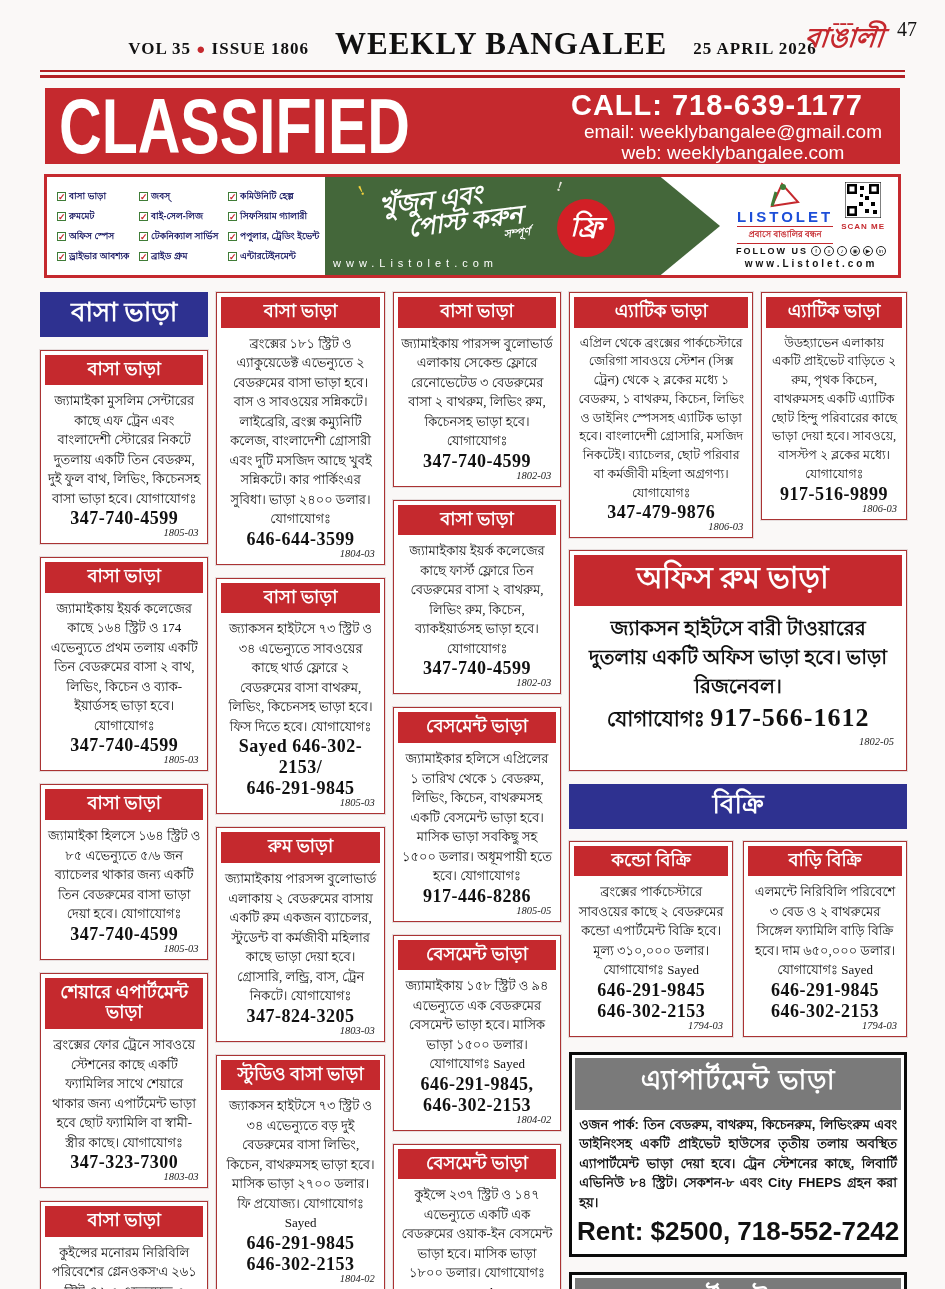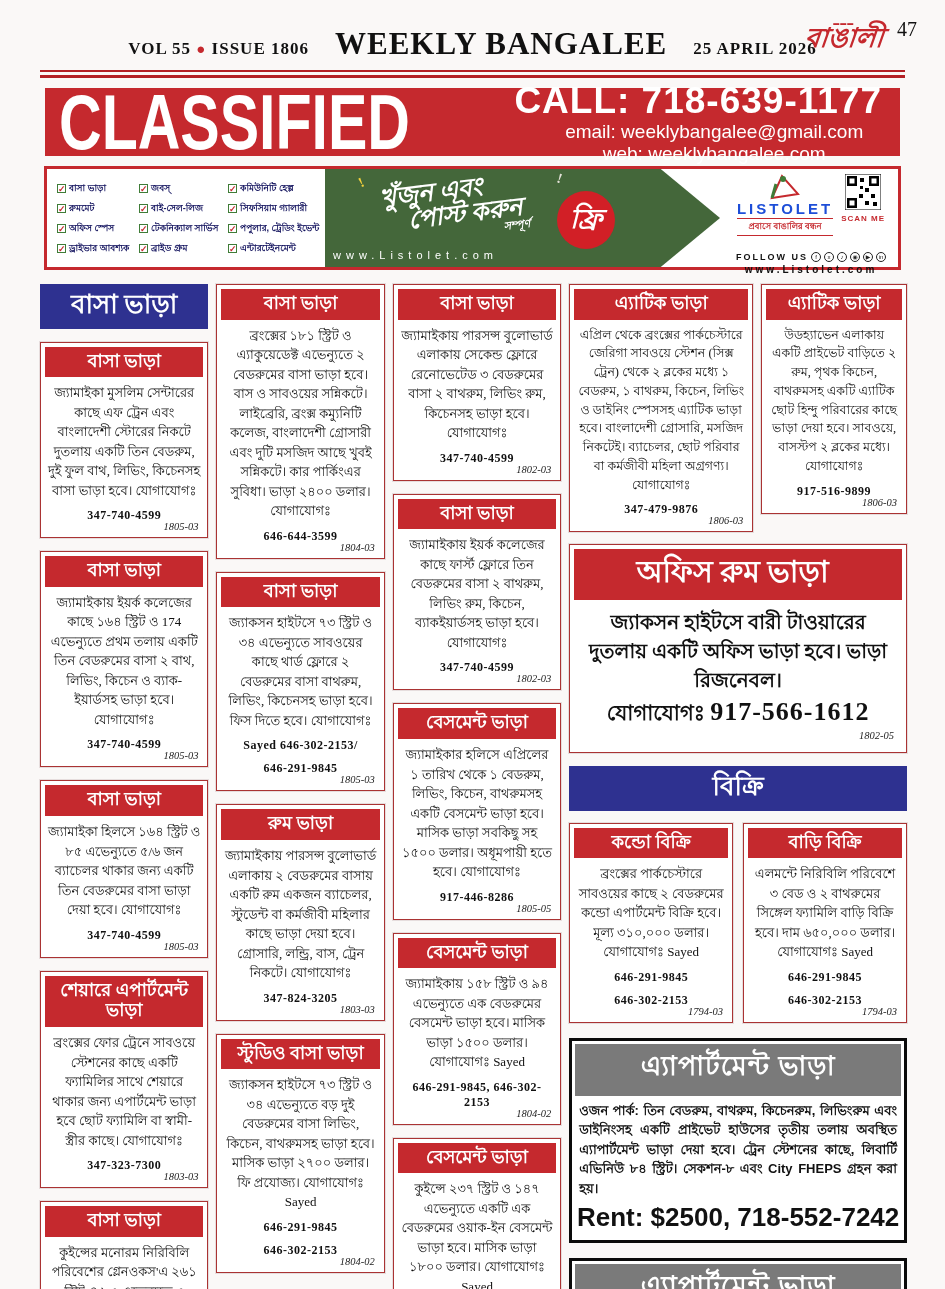--- a/index.html
+++ b/index.html
@@ -15,26 +15,26 @@
   .paper-title { font-size:31px; font-weight:bold; letter-spacing:1px; }
   .mast-logo { position:absolute; right:62px; top:20px; text-align:center; }
   .mast-logo .logo-top { display:block; font-size:6px; color:#c5292e; letter-spacing:1px; font-family:"Liberation Sans",sans-serif; }
   .mast-logo .logo-script { font-size:27px; font-weight:bold; font-style:italic; color:#c5292e; transform:skewX(-6deg); display:inline-block; line-height:.9; }
   .page-number { position:absolute; right:28px; top:18px; font-size:20px; }
   .rules { margin:8px 40px 0 40px; }
   .rule1 { border-top:2px solid #b32025; margin-bottom:3px; }
   .rule2 { border-top:3px solid #b32025; }
 
   
-  .classified-banner { margin:10px 45px 0 45px; background:#c5292e; color:#fff; height:68px;
+  .classified-banner { margin:10px 45px 0 45px; background:#c5292e; color:#fff; height:76px;
     display:flex; align-items:center; justify-content:space-between; padding:0 18px 0 14px; }
   .classified-title { font-family:"Liberation Sans",sans-serif; font-weight:bold; font-size:72px;
     letter-spacing:0px; transform:scale(.82,1.08); transform-origin:left center; white-space:nowrap; }
   .banner-contact { text-align:center; font-family:"Liberation Sans",sans-serif; line-height:1.12; }
-  .banner-call { font-size:37px; font-weight:bold; letter-spacing:1px; }
+  .banner-call { font-size:29px; font-weight:bold; letter-spacing:1px; }
   .banner-email, .banner-web { font-size:19px;margin-left:32px; }
 
   
   .listolet { margin:10px 44px 0 44px; border:3px solid #c5292e; background:#fff; height:104px; display:flex; }
   .cat-grid { width:278px; padding:10px 2px 10px 10px; display:grid; grid-auto-flow:column;
     grid-template-rows:repeat(4,1fr); grid-template-columns:repeat(3,auto); column-gap:6px; row-gap:2px;
     font-family:"Liberation Sans",sans-serif; font-size:9px; font-weight:bold; color:#13135e; align-content:center; }
   .cat-item { display:flex; align-items:center; gap:3px; white-space:nowrap; }
   .checkbox { width:9px; height:9px; border:1px solid #3f7c37; background:#fff; color:#c5292e;
     font-size:9px; line-height:8px; text-align:center; flex:0 0 auto; }
@@ -52,51 +52,51 @@
   .arrow-url { position:absolute; left:8px; bottom:6px; font-family:"Liberation Sans",sans-serif;
     font-size:11px; letter-spacing:5px; color:#fff; }
   .listolet-right { flex:1; padding:5px 8px 4px 12px; font-family:"Liberation Sans",sans-serif; display:flex; flex-direction:column; align-items:center; }
   .lr-top { display:flex; gap:8px; align-items:flex-start; }
   .brand-block { text-align:center; }
   .brand-name { color:#1d4ed8; font-weight:bold; font-size:15px; letter-spacing:3px; }
   .brand-tagline { color:#c5292e; font-size:8.5px; font-weight:bold; border-top:1px solid #c5292e; border-bottom:1px solid #c5292e; padding:1px 2px; margin-top:1px; }
   .logo-mark { display:block; margin:0 auto; }
   .qr-block { text-align:center; }
   .scan-me { color:#c5292e; font-size:8px; font-weight:bold; letter-spacing:1px; }
-  .follow-row { display:flex; align-items:center; gap:3px; margin-top:16px; }
+  .follow-row { display:flex; align-items:center; gap:3px; margin-top:2px; }
   .follow-label { font-size:9px; font-weight:bold; letter-spacing:2px; }
   .social-icon { width:10px; height:10px; border:1px solid #222; border-radius:50%; font-size:6px; line-height:9px; text-align:center; color:#222; }
   .lr-url { font-size:10px; font-weight:bold; letter-spacing:3px; margin-top:2px; }
 
   
   .main { display:flex; gap:8px; padding:14px 38px 18px 40px; align-items:flex-start; }
   .col { width:172px; display:flex; flex-direction:column; gap:13px; }
   .col-right { width:345px; display:flex; flex-direction:column; }
 
   .section-header { background:#2e3190; color:#fff; text-align:center; font-weight:bold;
     font-size:26px; padding:7px 2px 9px 2px; line-height:1.1; }
 
   .ad { background:#fff; border:1.5px solid #a33; box-shadow:0 0 0 1px #e6dddd; }
   .ad-title { background:#c5292e; color:#fff; text-align:center; font-weight:bold; font-size:18px;
     padding:4px 2px 6px 2px; margin:4px 4px 0 4px; line-height:1.15; }
   .ad-body { padding:6px 7px 2px 7px; text-align:center; }
   .ad-text { font-size:13px; line-height:1.5; }
-  .ad-phone { font-size:12px; font-weight:bold; letter-spacing:.5px; margin-top:8px; }
+  .ad-phone { font-size:18px; font-weight:bold; letter-spacing:.5px; margin-top:0; }
   .ad-ref { text-align:right; font-style:italic; font-size:10.5px; color:#222; padding:0 2px 3px 0; margin-top:-2px; }
   .ad-phone:empty, .ad-note:empty { display:none; }
 
   
   .attic-row { display:flex; gap:8px; align-items:flex-start; }
   .attic-row .ad:first-child { width:184px; }
   .attic-row .ad:last-child { flex:1; }
   .attic-row .ad-text { font-size:12.5px; }
 
   .office-ad { margin-top:12px; background:#fff; border:1.5px solid #a33; box-shadow:0 0 0 1px #e6dddd; }
   .office-ad .ad-title { font-size:30px; padding:6px 13px 10px 2px; }
-  .office-ad .ad-body { padding:8px 10px 8px 10px; }
+  .office-ad .ad-body { padding:8px 10px 20px 10px; }
   .office-ad .ad-text { font-size:20px; line-height:1.45; font-weight:bold; }
   .office-contact { font-size:21px; font-weight:bold; margin-top:2px; }
   .office-contact b { font-size:26px; letter-spacing:1px; }
 
   .sale-header { margin-top:13px; }
   .sale-row { display:flex; gap:10px; margin-top:12px; align-items:flex-start; }
   .sale-row .ad { flex:1;font-family:Liberation Serif, serif; }
 
   .apt-ad { margin-top:15px; border:3px solid #0a0a0a; background:#fff; padding:3px; }
   .apt-title { background:#7a7a7a; color:#fff; text-align:center; font-weight:bold; font-size:27px;
@@ -106,21 +106,21 @@
   .apt-contact { text-align:center; font-family:"Liberation Sans",sans-serif; font-weight:bold; font-size:26px; padding:2px 0 4px 0; }
 </style>
 </head>
 <body>
 
 <div class="page">
 
   <header class="masthead">
     <div class="mast-row">
       <span class="vol-issue">
-        <span>VOL 55</span>
+        <span>VOL 35</span>
         <span class="red-dot">●</span>
         <span>ISSUE 1806</span>
       </span>
       <span class="paper-title">WEEKLY BANGALEE</span>
       <span class="mast-date">25 APRIL 2026</span>
     </div>
     <span class="mast-logo">
       <span class="logo-top">▬▬▬</span>
       <span class="logo-script">বাঙালী</span>
     </span>

